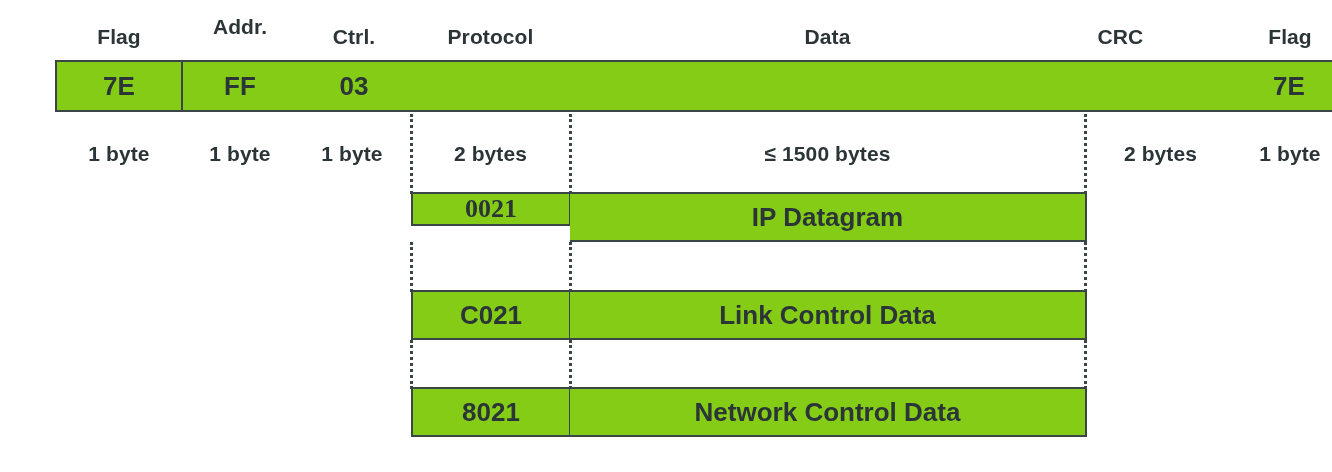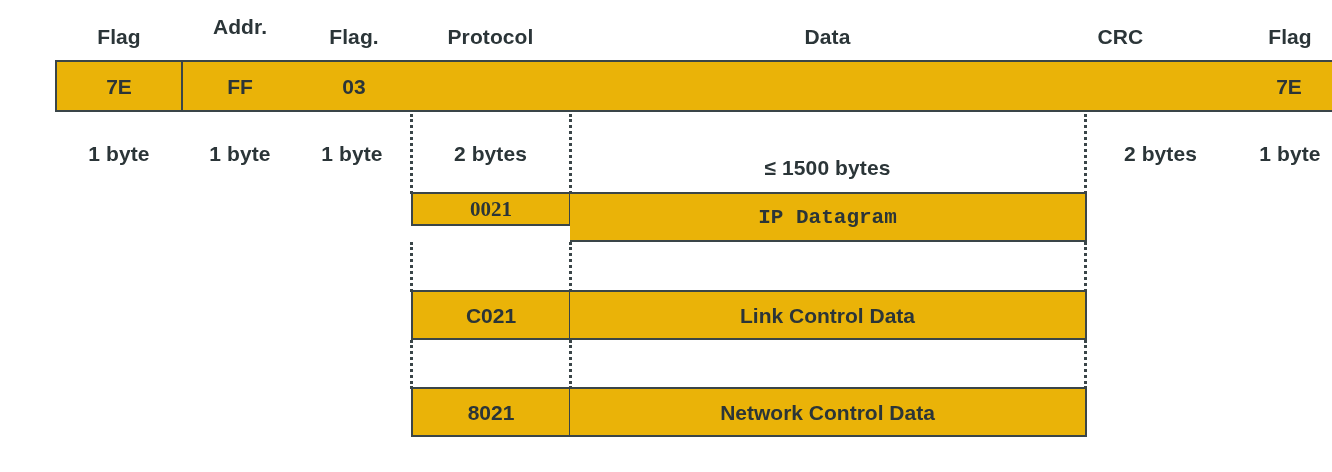--- a/index.html
+++ b/index.html
@@ -29,80 +29,80 @@
     color: #2b3538;
     text-align: center;
     letter-spacing: 0.1px;
     white-space: nowrap;
     line-height: 26px;
   }
   .cell {
     position: absolute;
     box-sizing: border-box;
     border: 2px solid #3a4548;
-    background: #eab308;
+    background: #84cc16;
     display: flex;
     align-items: center;
     justify-content: center;
-    font-size: 21px;
+    font-size: 26px;
     font-weight: bold;
     color: #2b3538;
     line-height: 1;
   }
   .cell.nolb { border-left-width: 0; }
   .vdot {
     position: absolute;
     width: 3px;
     border-left: 3px dotted #3a4548;
     box-sizing: border-box;
   }
 </style>
 </head>
 <body>
 
 <div id="diagram">
 
   <div class="lbl" style="left:15px;  top:24px; width:128px;">Flag</div>
   <div class="lbl" style="left:143px; top:14px; width:114px;">Addr.</div>
-  <div class="lbl" style="left:257px; top:24px; width:114px;">Flag.</div>
+  <div class="lbl" style="left:257px; top:24px; width:114px;">Ctrl.</div>
   <div class="lbl" style="left:371px; top:24px; width:159px;">Protocol</div>
   <div class="lbl" style="left:530px; top:24px; width:515px;">Data</div>
   <div class="lbl" style="left:1007px; top:24px; width:147px;">CRC</div>
   <div class="lbl" style="left:1192px; top:24px; width:116px;">Flag</div>
 
   <div class="cell" style="left:15px;  top:60px; width:128px; height:52px;">7E</div>
   <div class="cell nolb" style="left:143px; top:60px; width:116px; height:52px;">FF</div>
   <div class="cell nolb" style="left:257px; top:60px; width:116px; height:52px;">03</div>
   <div class="cell nolb" style="left:371px; top:60px; width:161px; height:52px;"></div>
   <div class="cell nolb" style="left:530px; top:60px; width:517px; height:52px;"></div>
   <div class="cell nolb" style="left:1045px; top:60px; width:149px; height:52px;"></div>
   <div class="cell nolb" style="left:1192px; top:60px; width:116px; height:52px;">7E</div>
 
   <div class="lbl" style="left:15px;  top:141px; width:128px;">1 byte</div>
   <div class="lbl" style="left:143px; top:141px; width:114px;">1 byte</div>
   <div class="lbl" style="left:255px; top:141px; width:114px;">1 byte</div>
   <div class="lbl" style="left:371px; top:141px; width:159px;">2 bytes</div>
-  <div class="lbl" style="left:530px; top:155px; width:515px;">≤ 1500 bytes</div>
+  <div class="lbl" style="left:530px; top:141px; width:515px;">≤ 1500 bytes</div>
   <div class="lbl" style="left:1047px; top:141px; width:147px;">2 bytes</div>
   <div class="lbl" style="left:1192px; top:141px; width:116px;">1 byte</div>
 
   <div class="vdot" style="left:370px; top:114px; height:80px;"></div>
   <div class="vdot" style="left:370px; top:242px; height:50px;"></div>
   <div class="vdot" style="left:370px; top:340px; height:49px;"></div>
 
   <div class="vdot" style="left:529px; top:114px; height:80px;"></div>
   <div class="vdot" style="left:529px; top:242px; height:50px;"></div>
   <div class="vdot" style="left:529px; top:340px; height:49px;"></div>
 
   <div class="vdot" style="left:1044px; top:114px; height:80px;"></div>
   <div class="vdot" style="left:1044px; top:242px; height:50px;"></div>
   <div class="vdot" style="left:1044px; top:340px; height:49px;"></div>
 
   <div class="cell" style="left:371px; top:192px; width:160px; height:34px;font-family:Liberation Serif, serif;">0021</div>
-  <div class="cell nolb" style="left:530px; top:192px; width:517px; height:50px;font-family:Liberation Mono, monospace;">IP Datagram</div>
+  <div class="cell nolb" style="left:530px; top:192px; width:517px; height:50px;">IP Datagram</div>
 
   <div class="cell" style="left:371px; top:290px; width:160px; height:50px;">C021</div>
   <div class="cell nolb" style="left:530px; top:290px; width:517px; height:50px;">Link Control Data</div>
 
   <div class="cell" style="left:371px; top:387px; width:160px; height:50px;">8021</div>
   <div class="cell nolb" style="left:530px; top:387px; width:517px; height:50px;">Network Control Data</div>
 
 </div>
 
 </body></html>

